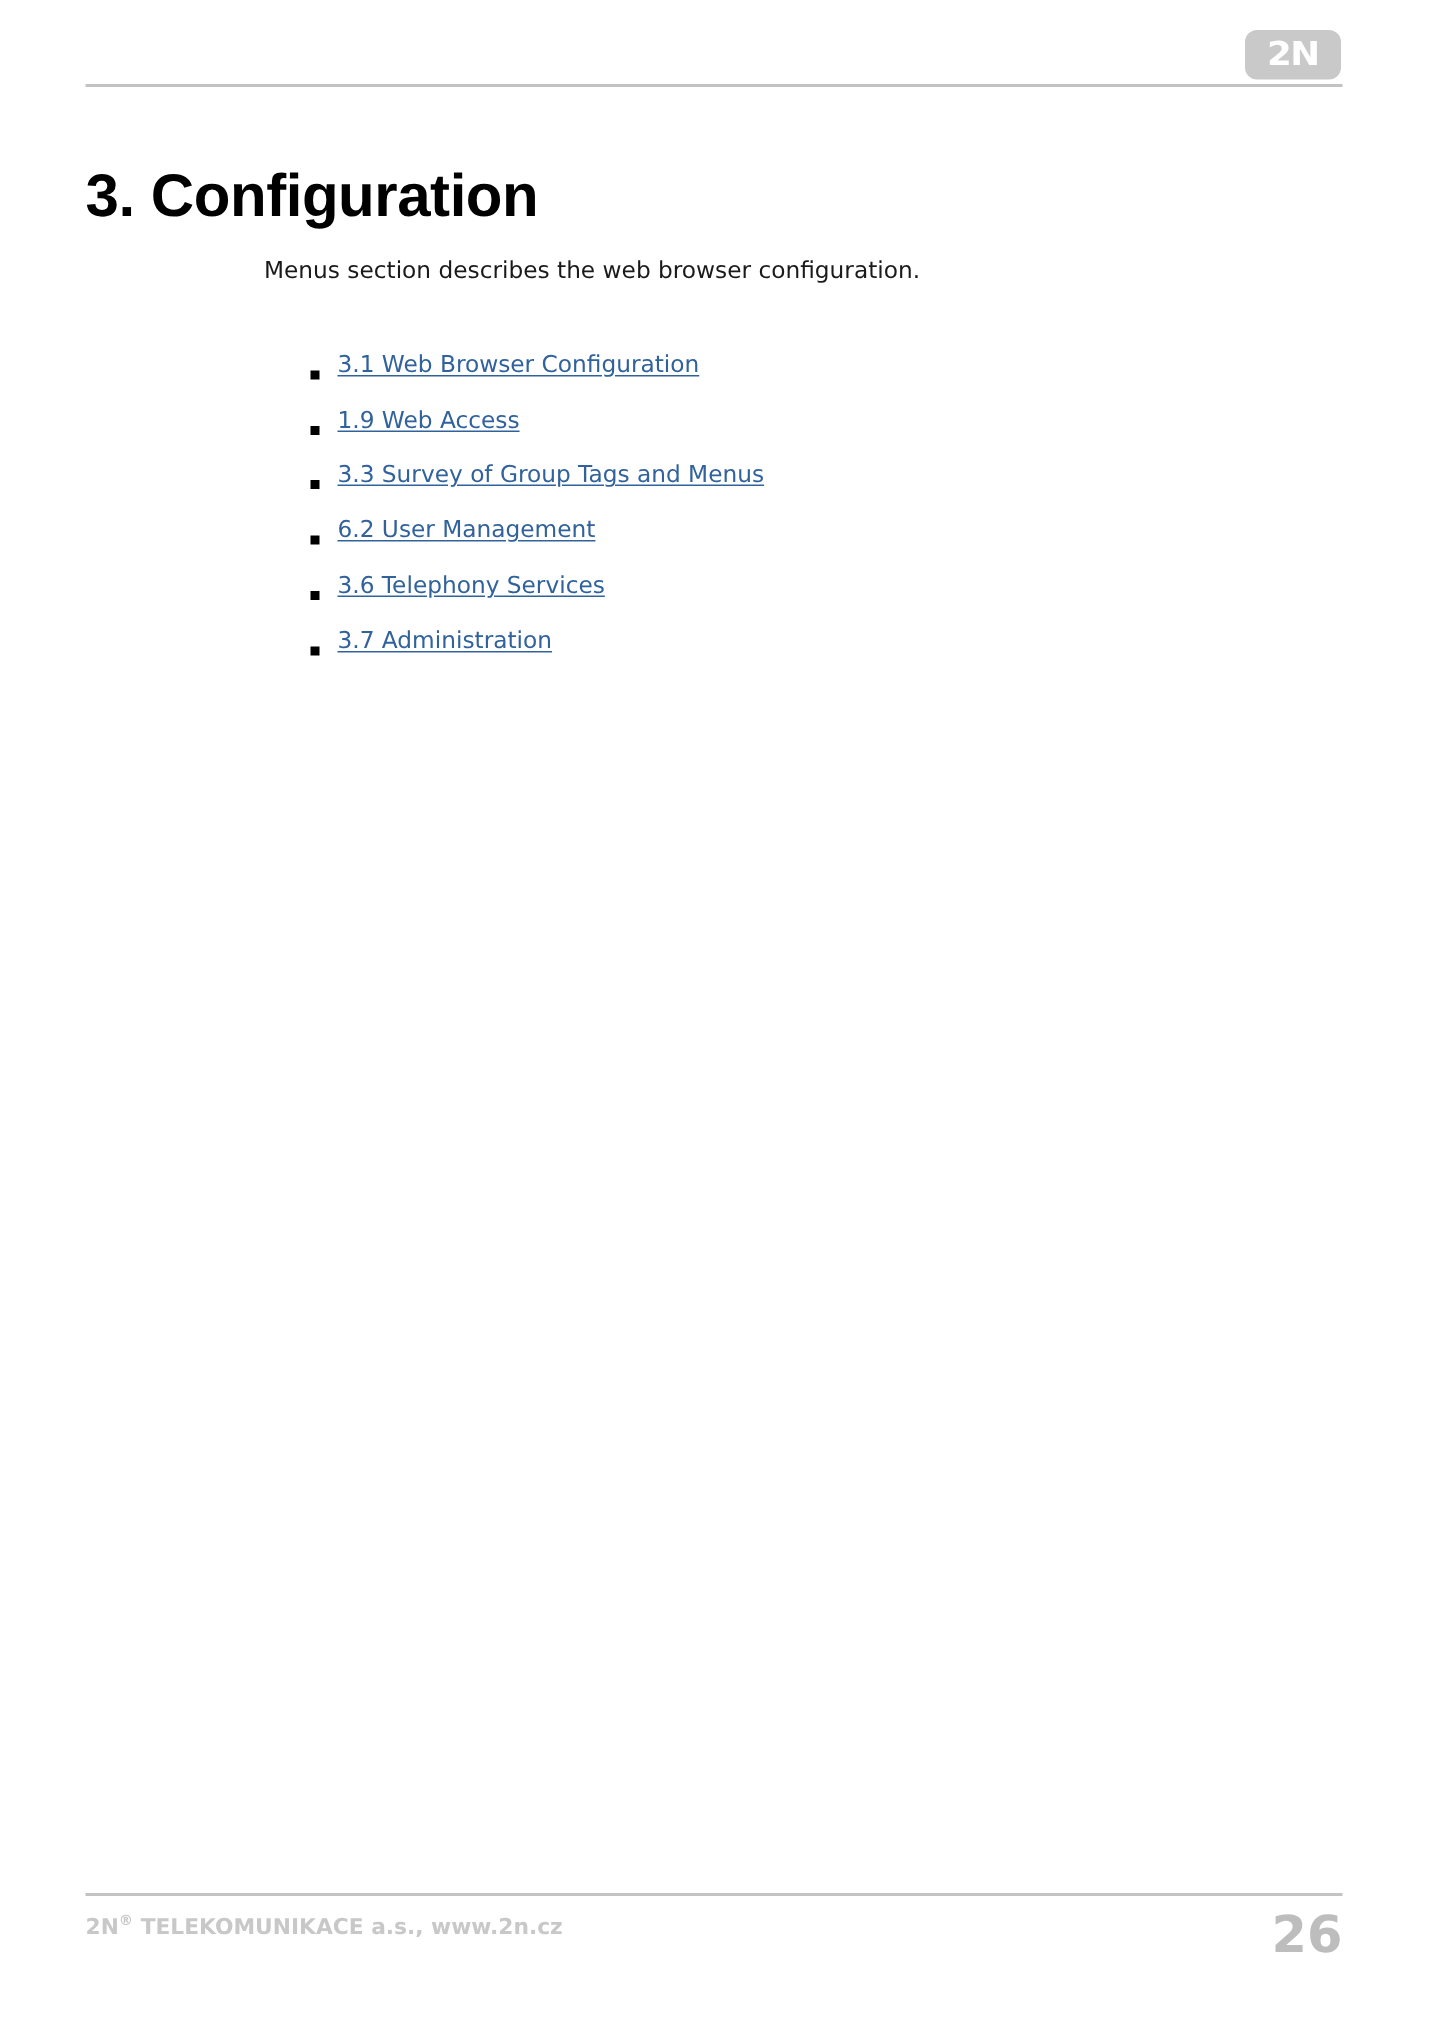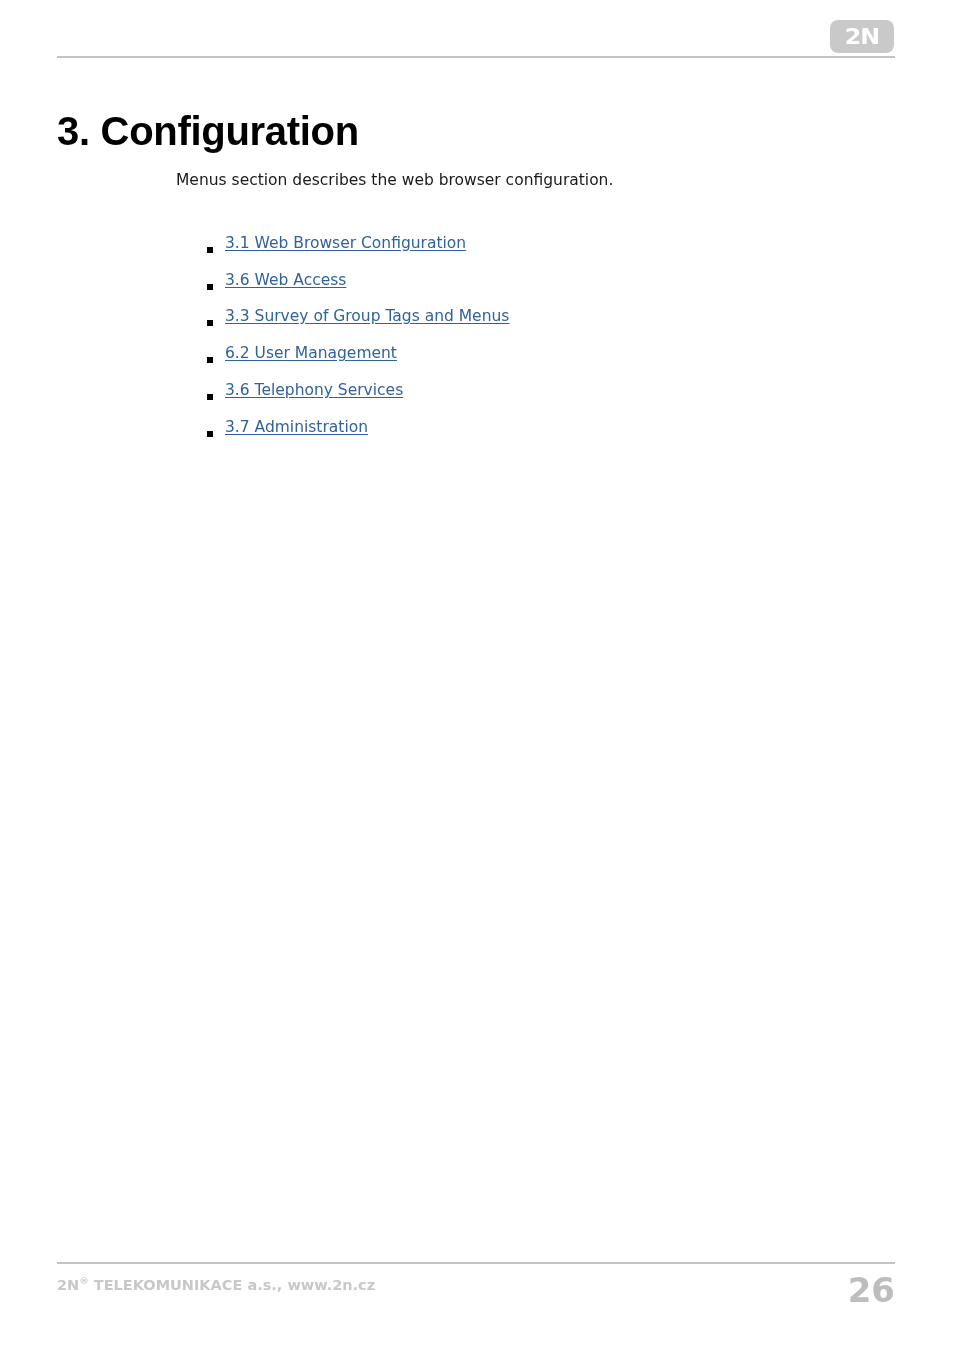--- a/index.html
+++ b/index.html
@@ -186,21 +186,21 @@
       <p>Menus section describes the web browser configuration.</p>
     </div>
 
     <ul class="toc-list">
       <li class="toc-item">
         <span class="bullet"></span>
         <a class="toc-link">3.1 Web Browser Configuration</a>
       </li>
       <li class="toc-item">
         <span class="bullet"></span>
-        <a class="toc-link">3.6 Web Access</a>
+        <a class="toc-link">1.9 Web Access</a>
       </li>
       <li class="toc-item">
         <span class="bullet"></span>
         <a class="toc-link">3.3 Survey of Group Tags and Menus</a>
       </li>
       <li class="toc-item">
         <span class="bullet"></span>
         <a class="toc-link">6.2 User Management</a>
       </li>
       <li class="toc-item">

